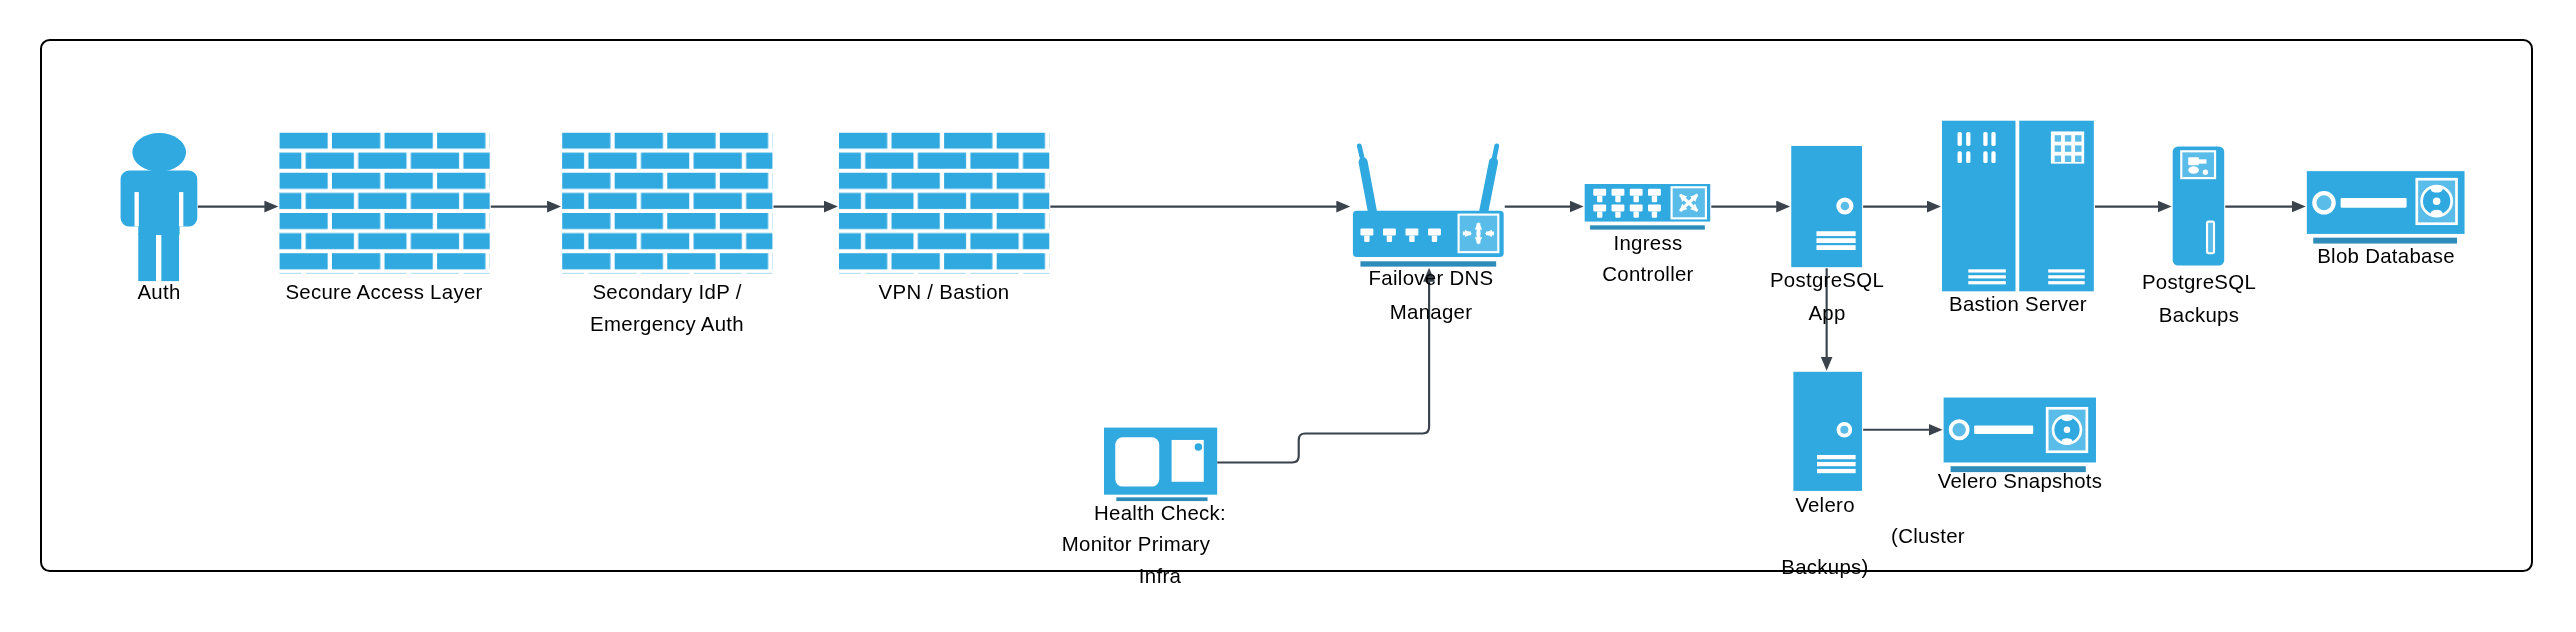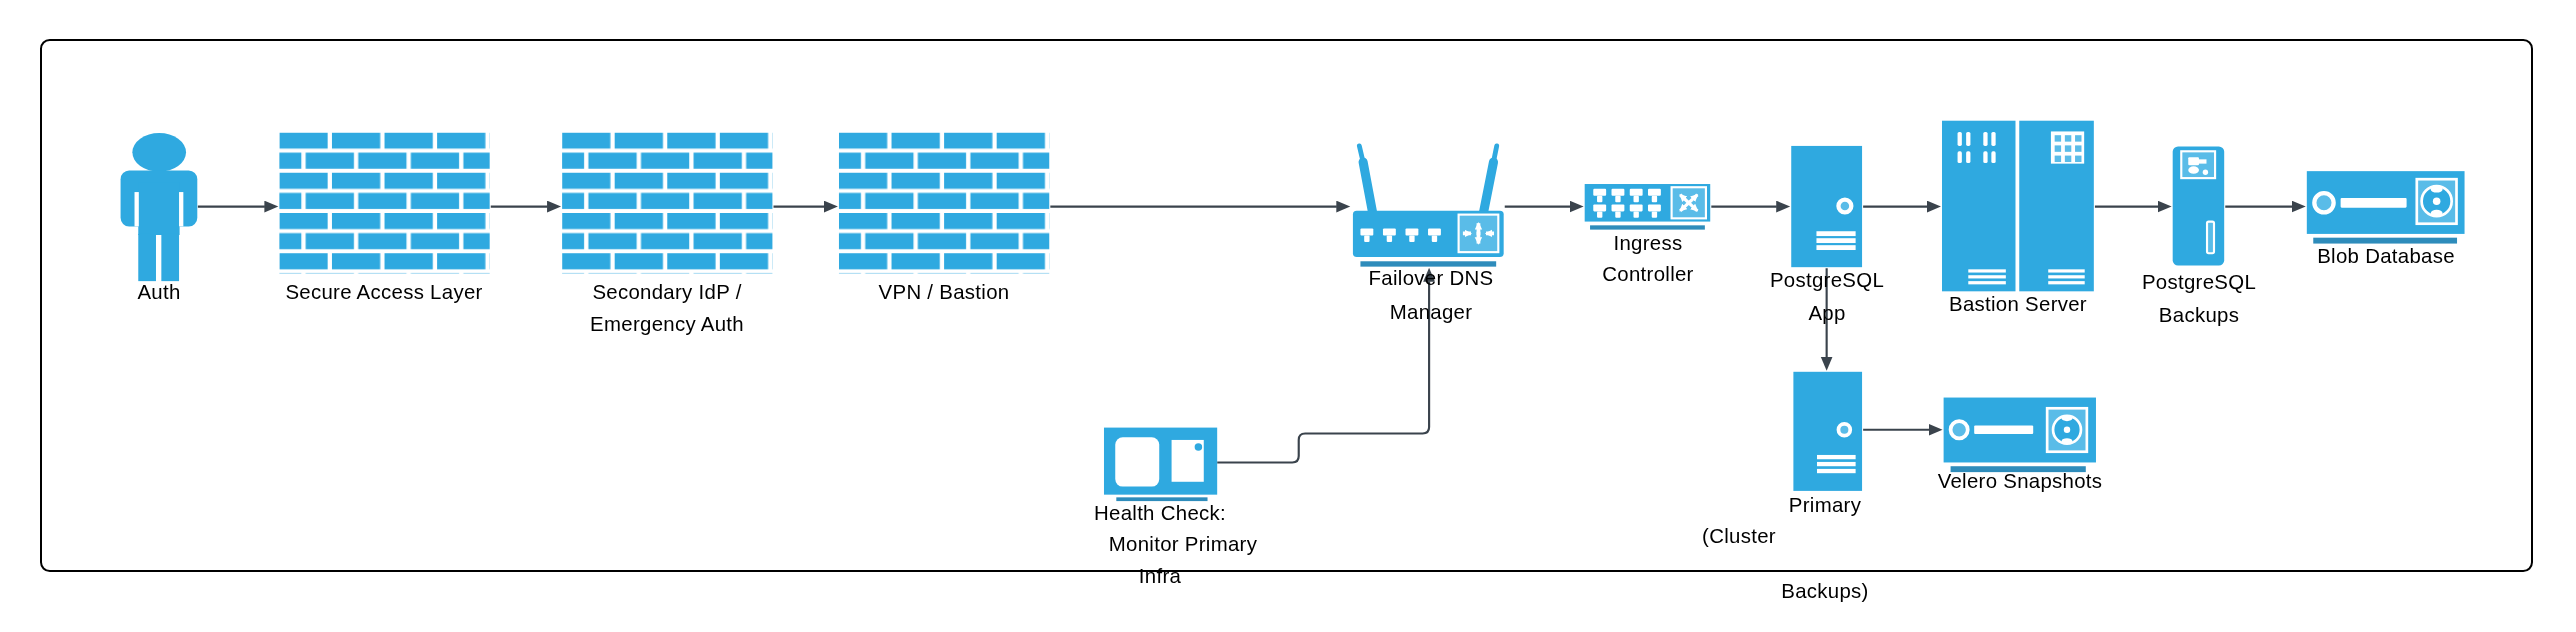--- a/index.html
+++ b/index.html
@@ -239,22 +239,22 @@
   <div class="lbl" style="left:1431px;top:313px">Manager</div>
   <div class="lbl" style="left:1648px;top:244px">Ingress</div>
   <div class="lbl" style="left:1648px;top:275px">Controller</div>
   <div class="lbl" style="left:1827px;top:281px">PostgreSQL</div>
   <div class="lbl" style="left:1827px;top:314px">App</div>
   <div class="lbl" style="left:2018px;top:305px">Bastion Server</div>
   <div class="lbl" style="left:2199px;top:283px">PostgreSQL</div>
   <div class="lbl" style="left:2199px;top:316px">Backups</div>
   <div class="lbl" style="left:2386px;top:257px">Blob Database</div>
   <div class="lbl" style="left:1160px;top:514px">Health Check:</div>
-  <div class="lbl" style="left:1183px;top:545px">Monitor Primary</div>
+  <div class="lbl" style="left:1136px;top:545px">Monitor Primary</div>
   <div class="lbl" style="left:1160px;top:577px">Infra</div>
-  <div class="lbl" style="left:1825px;top:506px">Primary</div>
-  <div class="lbl" style="left:1739px;top:537px">(Cluster</div>
-  <div class="lbl" style="left:1825px;top:592px">Backups)</div>
+  <div class="lbl" style="left:1825px;top:506px">Velero</div>
+  <div class="lbl" style="left:1928px;top:537px">(Cluster</div>
+  <div class="lbl" style="left:1825px;top:568px">Backups)</div>
   <div class="lbl" style="left:2020px;top:482px">Velero Snapshots</div>
 
   <div class="frame"></div>
 </div>
 
 
 </body></html>

